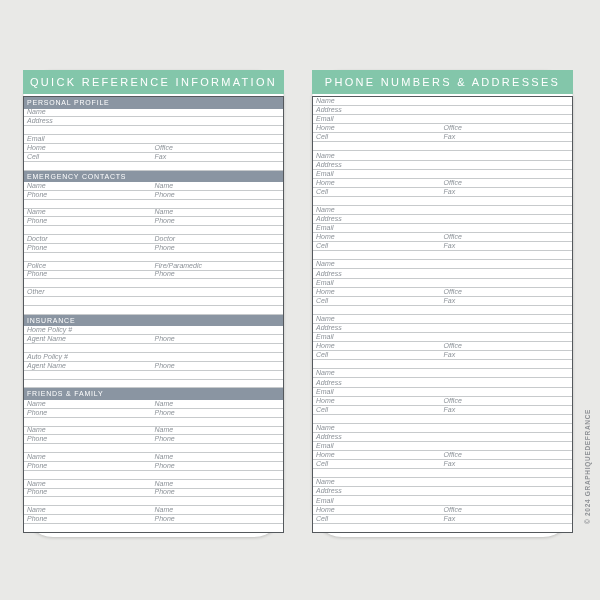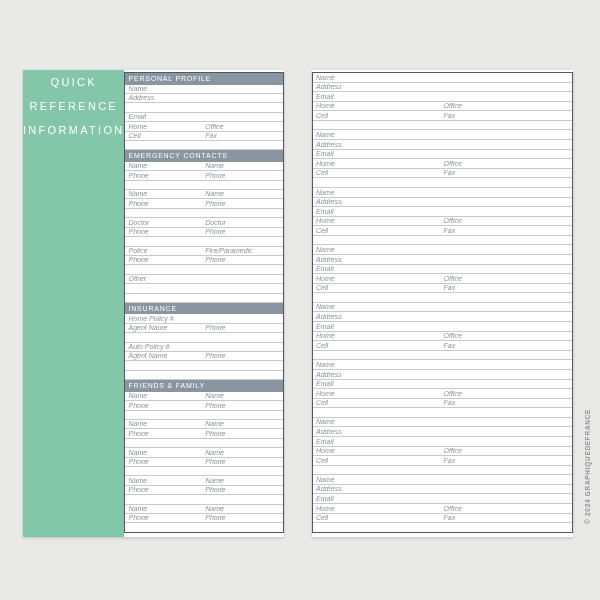--- a/index.html
+++ b/index.html
@@ -7,21 +7,21 @@
     width: 600px; height: 600px;
     background: var(--c-bg, #e9e9e7);
     font-family: "Liberation Sans", sans-serif;
     position: relative; overflow: hidden;
   }
   .page {
     position: absolute; top: 70px;
     width: 261px; height: 467px;
     background: var(--c-page, #ffffff);
     box-shadow: 0 1px 3px rgba(0,0,0,0.18);
-    display: flex; flex-direction: row;
+    display: flex; flex-direction: column; border-radius: 30px;
   }
   #left-page  { left: 23px; }
   #right-page { left: 312px; }
   .page-title {
     flex: 0 0 23px;
     background: var(--c-green, #83c6aa);
     color: var(--c-title_text, #ffffff);
     font-size: 11px; letter-spacing: 2.3px;
     text-align: center; line-height: 24px;
     font-weight: 400;
@@ -249,20 +249,21 @@
           <span class="cell right">Phone</span>
         </div>
         <div class="row">
           <span class="cell left"></span>
           <span class="cell right"></span>
         </div>
       </div>
   </section>
 
   <section class="page" id="right-page">
+    <header class="page-title">PHONE NUMBERS &amp; ADDRESSES</header>
     <div class="table" id="right-table">
         <div class="row">
           <span class="cell left">Name</span>
           <span class="cell right"></span>
         </div>
         <div class="row">
           <span class="cell left">Address</span>
           <span class="cell right"></span>
         </div>
         <div class="row">

